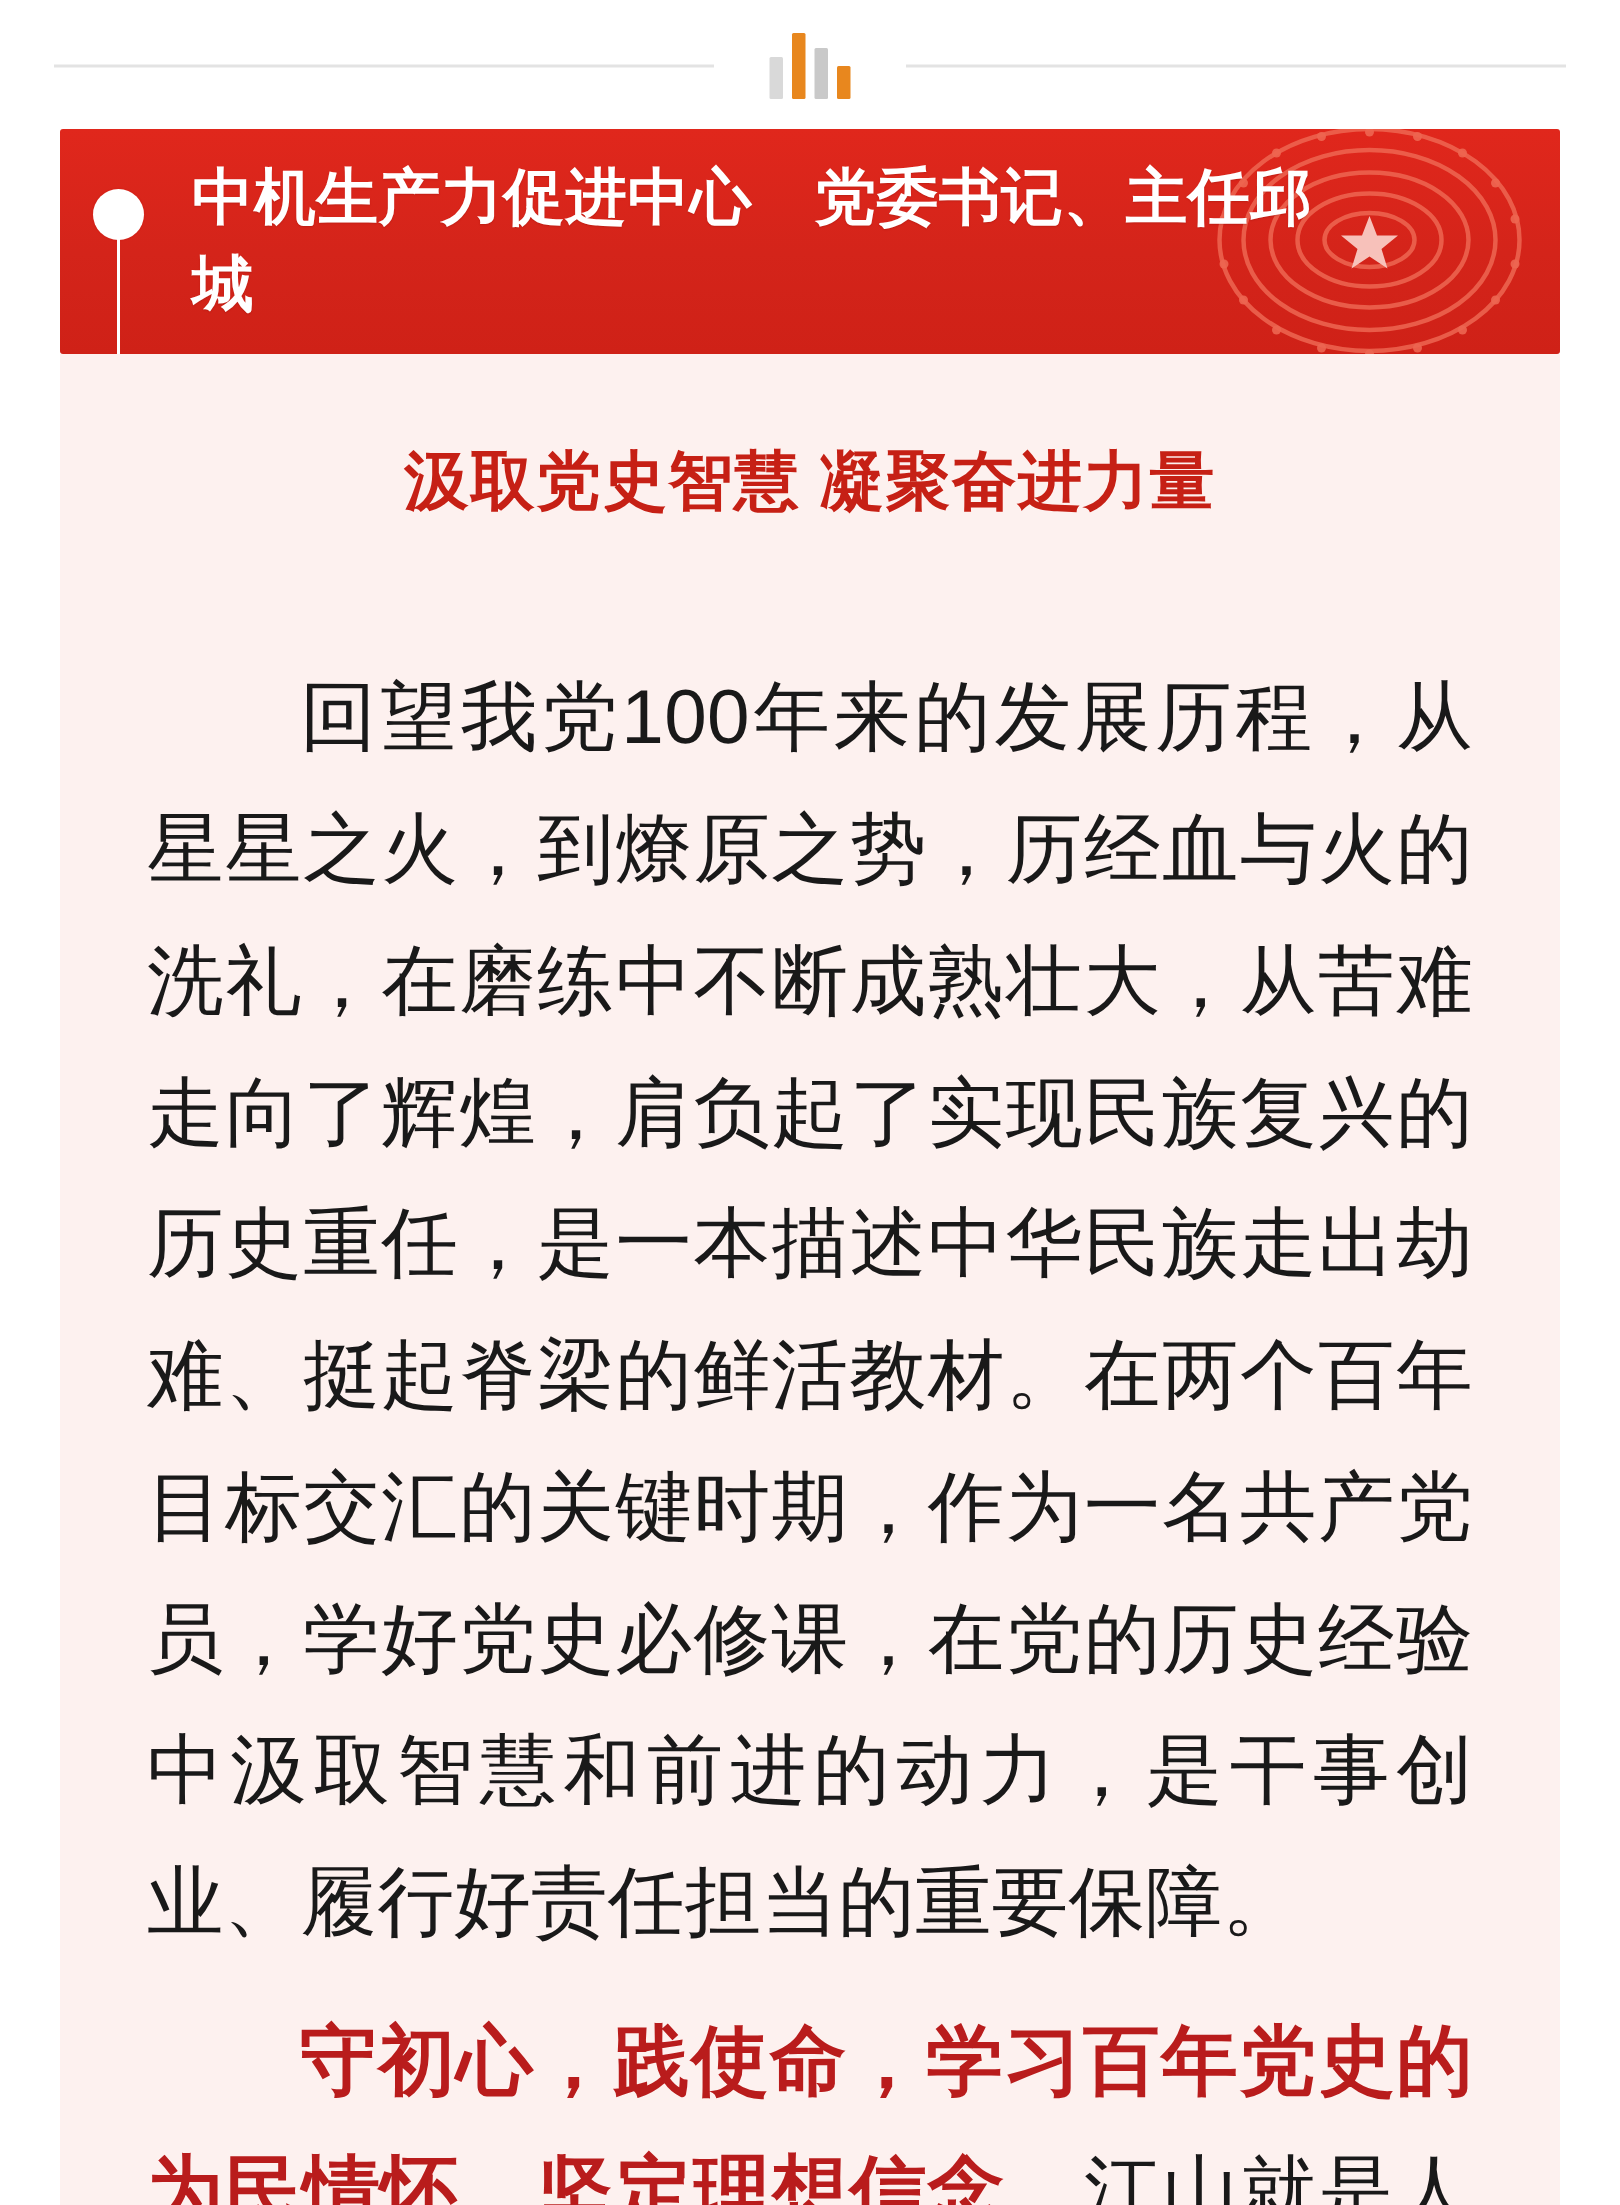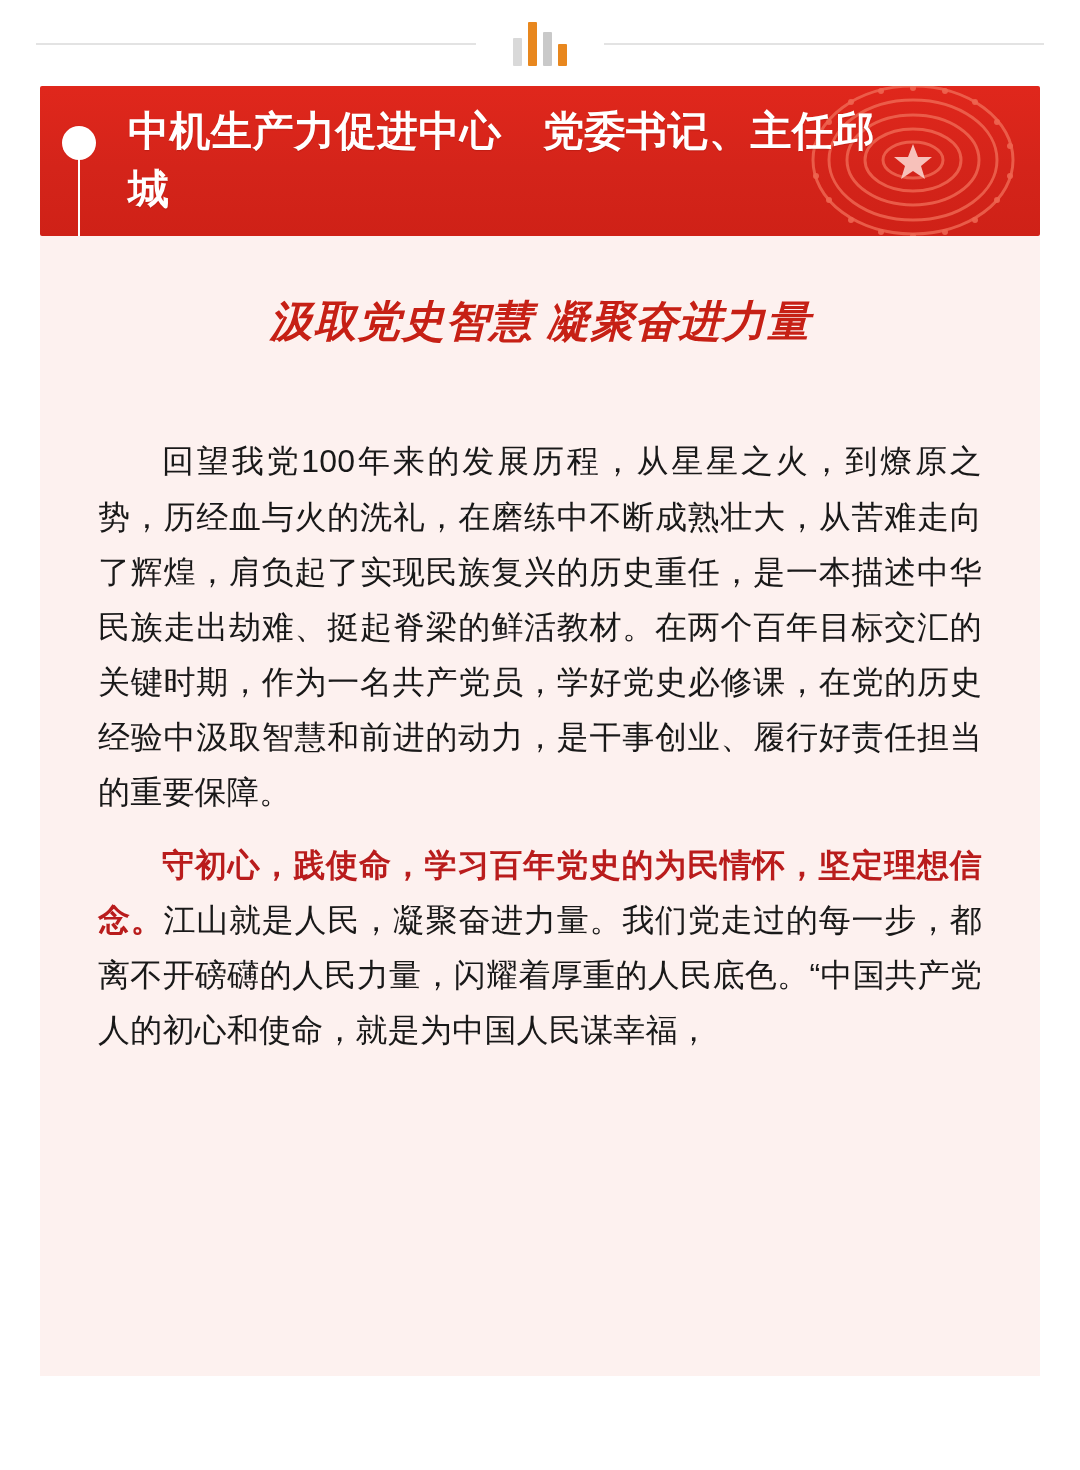--- a/index.html
+++ b/index.html
@@ -133,25 +133,24 @@
     box-sizing: border-box;
   }
   .article-title {
     text-align: center;
     color: #c62015;
     font-size: 43px;
     font-weight: 700;
     letter-spacing: 1px;
     margin: 14px 0 84px 0;
     line-height: 1.35;
-    font-style: italic;
   }
   p.body {
     color: #191919;
-    font-size: 32px;
+    font-size: 51px;
     line-height: 1.72;
     margin: 0 0 18px 0;
     text-align: justify;
     text-justify: inter-ideograph;
     text-indent: 2em;
     letter-spacing: 0.2px;
   }
   p.body .hl {
     color: #b91c1c;
     font-weight: 700;

